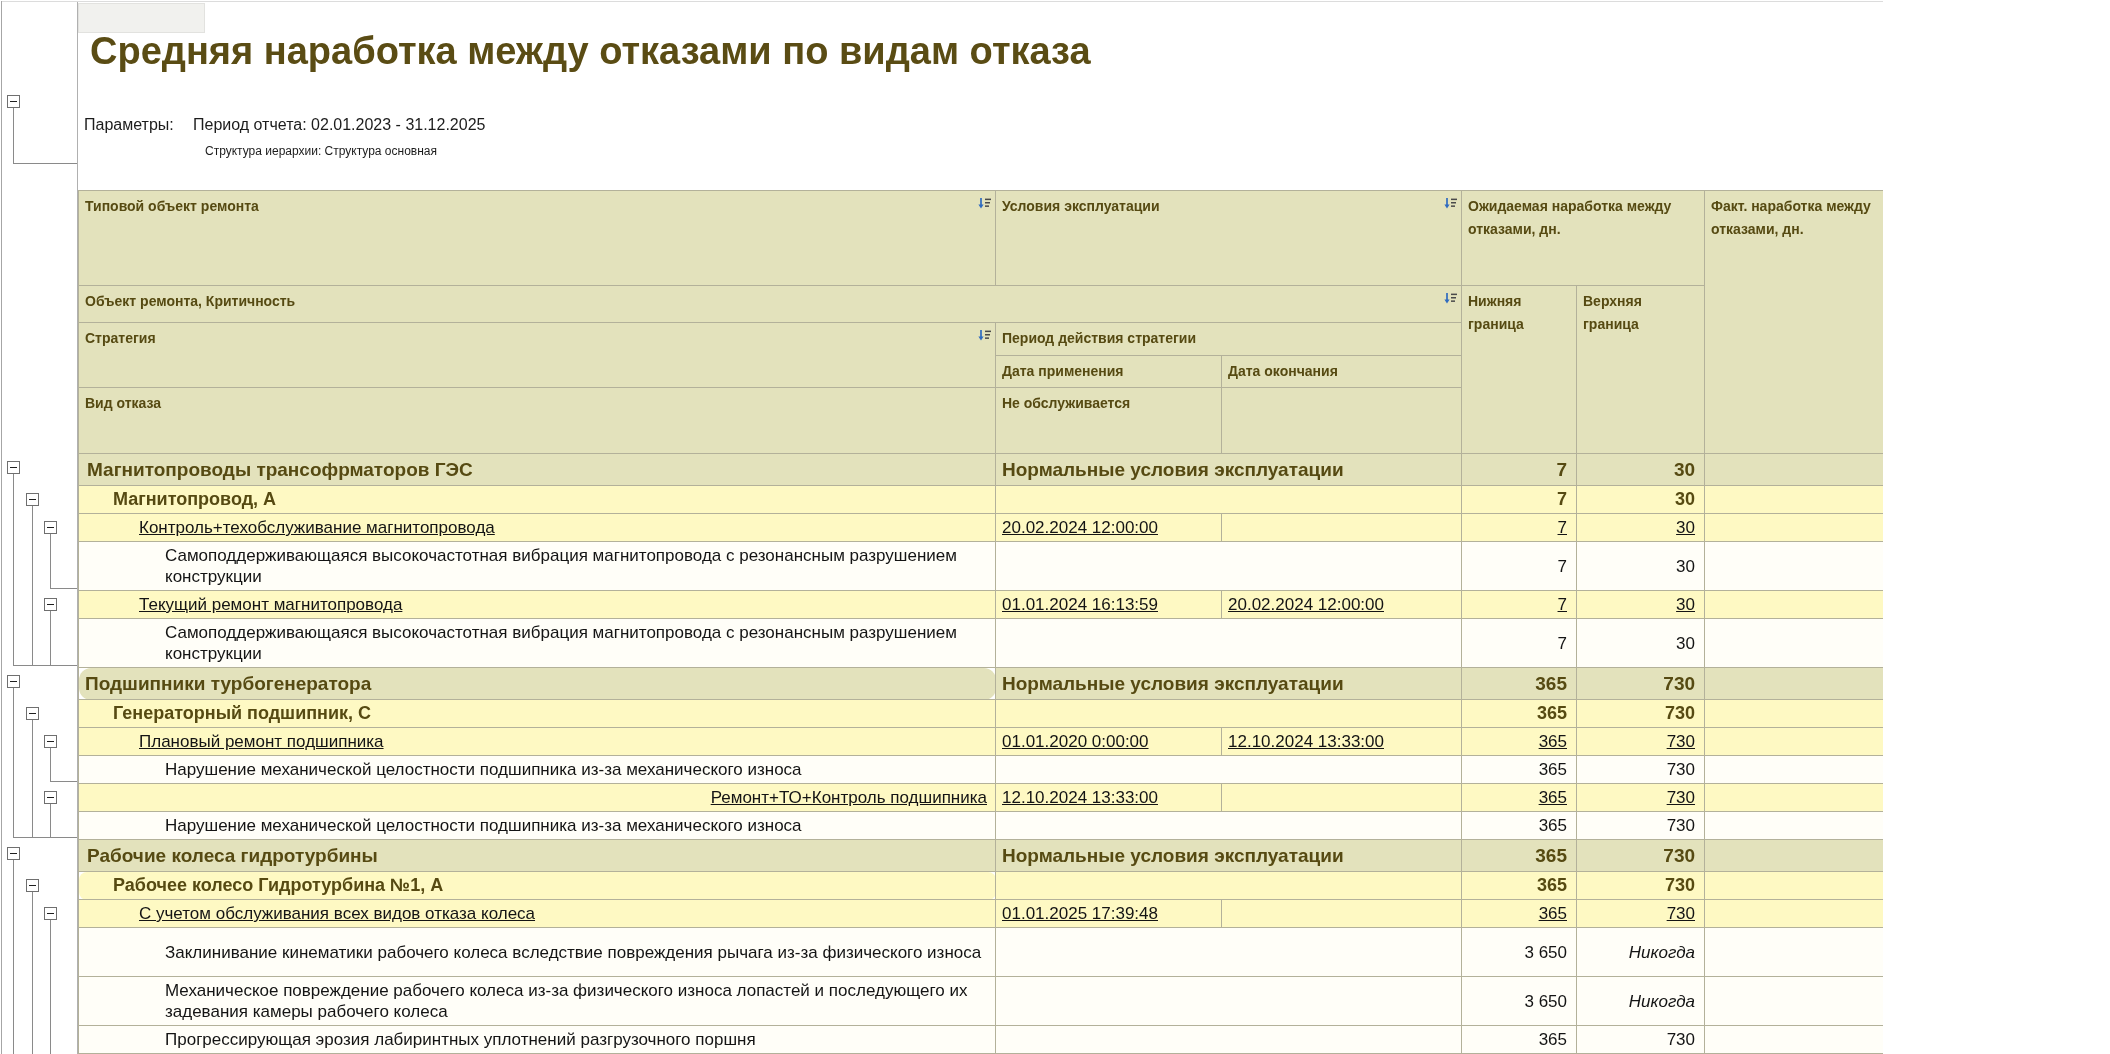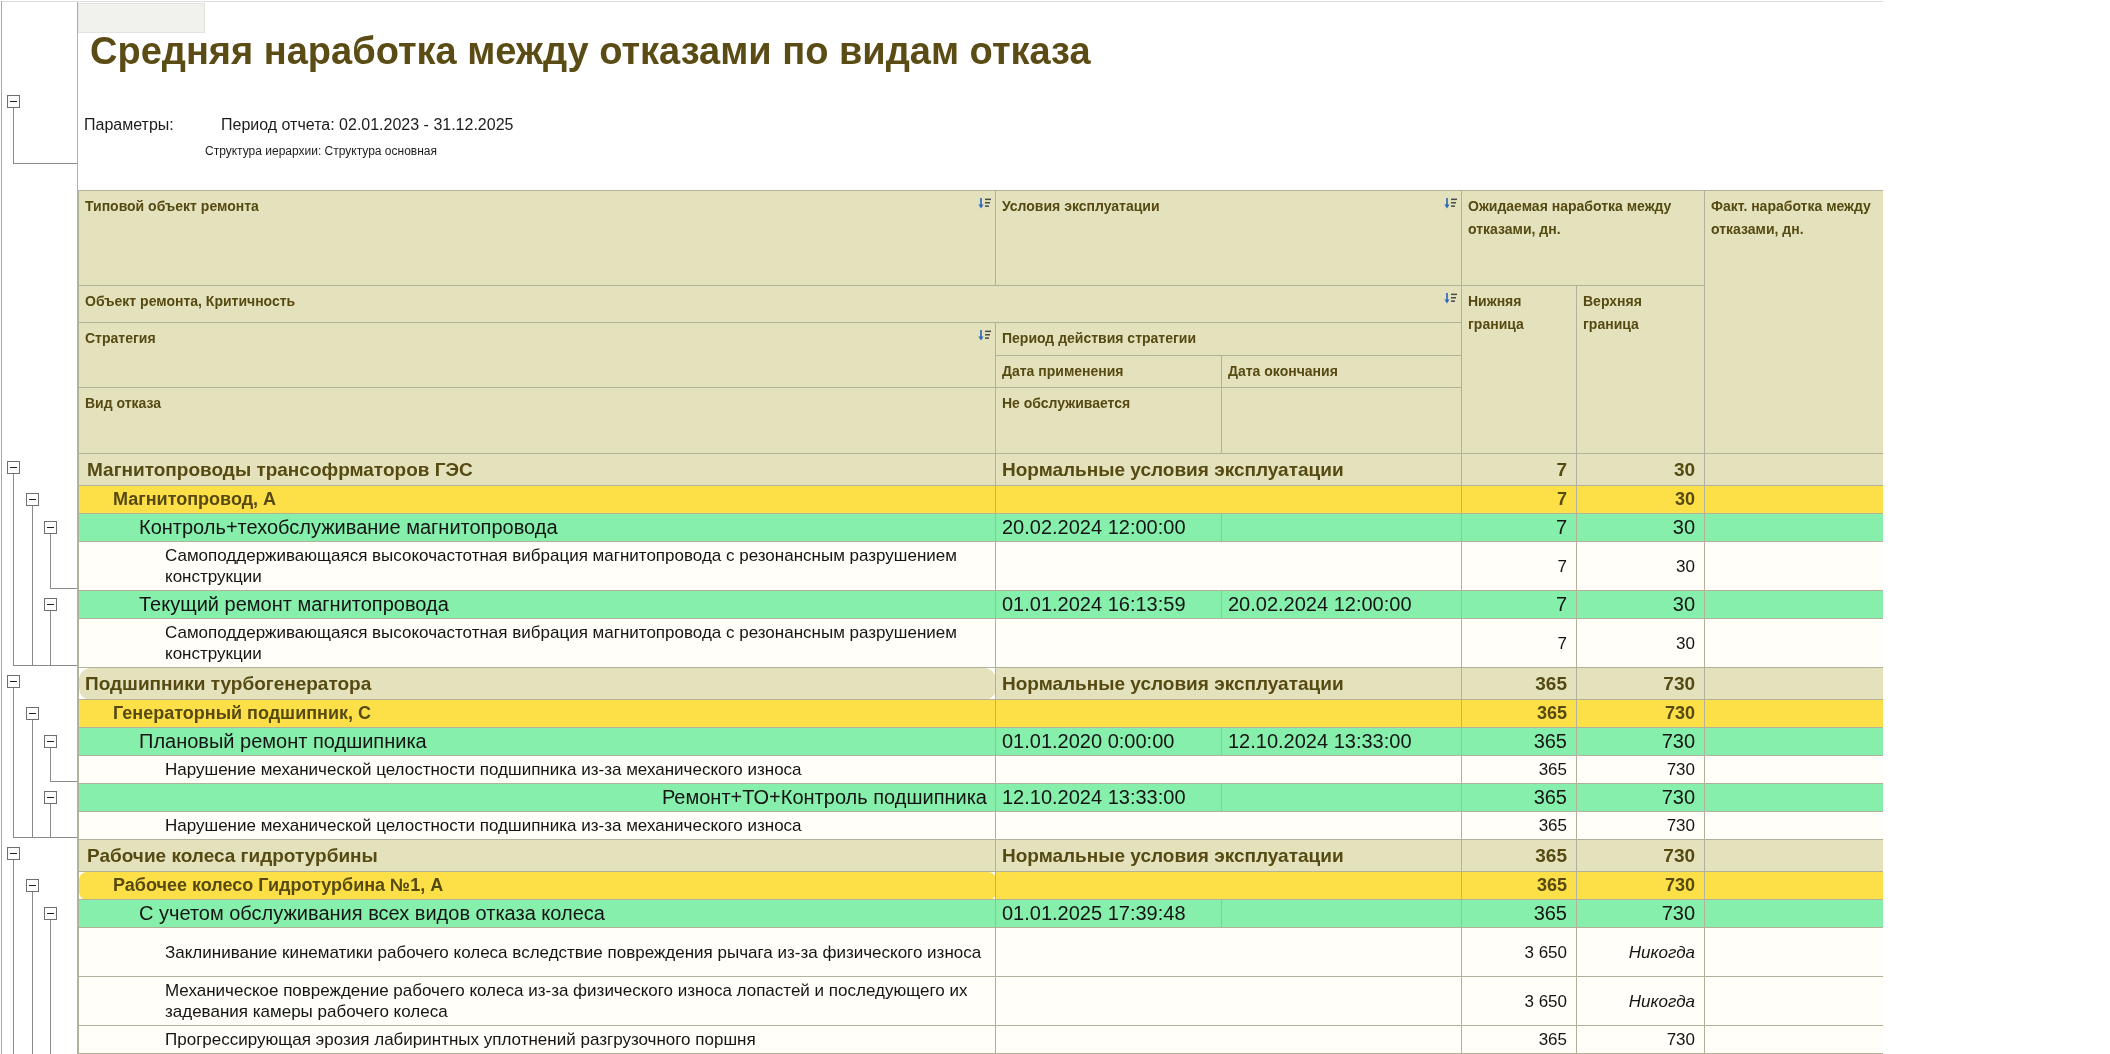--- a/index.html
+++ b/index.html
@@ -5,36 +5,36 @@
   html,body{margin:0;padding:0;background:#fff;}
   .stage{position:relative;width:1883px;height:1054px;background:#ffffff;overflow:hidden;
          font-family:"Liberation Sans","DejaVu Sans",sans-serif;color:#141414;}
   
   .sheet-top{position:absolute;left:2px;top:1px;width:2102px;height:1px;background:#dcdcdc;}
   .sheet-left{position:absolute;left:1px;top:1px;width:1px;height:1053px;background:#a6a6a6;}
   .gutter-line{position:absolute;left:77px;top:2px;width:1px;height:1052px;background:#b0b0b0;}
   .corner-box{position:absolute;left:78px;top:3px;width:125px;height:28px;background:#f1f1ee;border:1px solid #e2e2df;}
   .page-title{position:absolute;left:90px;top:30px;font-size:38px;font-weight:bold;color:#5a4c14;white-space:nowrap;}
   .params-label{position:absolute;left:84px;top:116px;font-size:16px;color:#1c1c1c;}
-  .params-line1{position:absolute;left:221px;top:116px;font-size:16px;color:#1c1c1c;}
+  .params-line1{position:absolute;left:193px;top:116px;font-size:16px;color:#1c1c1c;}
   .params-line2{position:absolute;left:205px;top:144px;font-size:12px;color:#1c1c1c;}
   
   table.rep{position:absolute;left:78px;top:190px;width:2026px;table-layout:fixed;border-collapse:collapse;}
   table.rep td{border:1px solid #b3b19a;overflow:hidden;}
   table.rep{border:1px solid #98967c;}
   tr.h td{background:#e3e2bc;color:#564a12;font-weight:bold;font-size:14px;line-height:23px;
           vertical-align:top;padding:4px 6px;position:relative;}
   td.ns{padding-right:70px !important;}
   .sort{position:absolute;top:4px;right:3px;width:15px;height:14px;display:block;}
   
   tbody td{vertical-align:middle;padding:2px 8px 2px 6px;line-height:21px;}
   tr.lv1{height:32px;} tr.lv2,tr.lv3,tr.lv4{height:28px;} tr.tall{height:49px;}
   tr.lv1 td{background:#e3e2bc;color:#564a12;font-weight:bold;font-size:19px;}
-  tr.lv2 td{background:#fde047;color:#564a12;font-weight:bold;font-size:18px;}
-  tr.lv3 td{background:#86efac;color:#141414;font-size:20px;}
+  tr.lv2 td{background:#fef9c3;color:#564a12;font-weight:bold;font-size:18px;}
+  tr.lv3 td{background:#fef9c3;color:#141414;font-size:17px;text-decoration:underline;}
   tr.lv4 td{background:#fffef8;color:#141414;font-size:17px;}
   td.num{text-align:right;padding-right:9px;}
   td.cnt{padding-right:10px;}
   td.it{font-style:italic;}
   td.c-red{color:#e00000 !important;}
   td.c-green{color:#068200 !important;}
   
   .tg{position:absolute;width:13px;height:13px;background:#fff;border:1px solid #6f6f6f;box-sizing:border-box;}
   .tg::after{content:'';position:absolute;left:2px;right:2px;top:5px;border-top:1px solid #1f1f1f;}
   .tline{position:absolute;background:#8a8a8a;}

